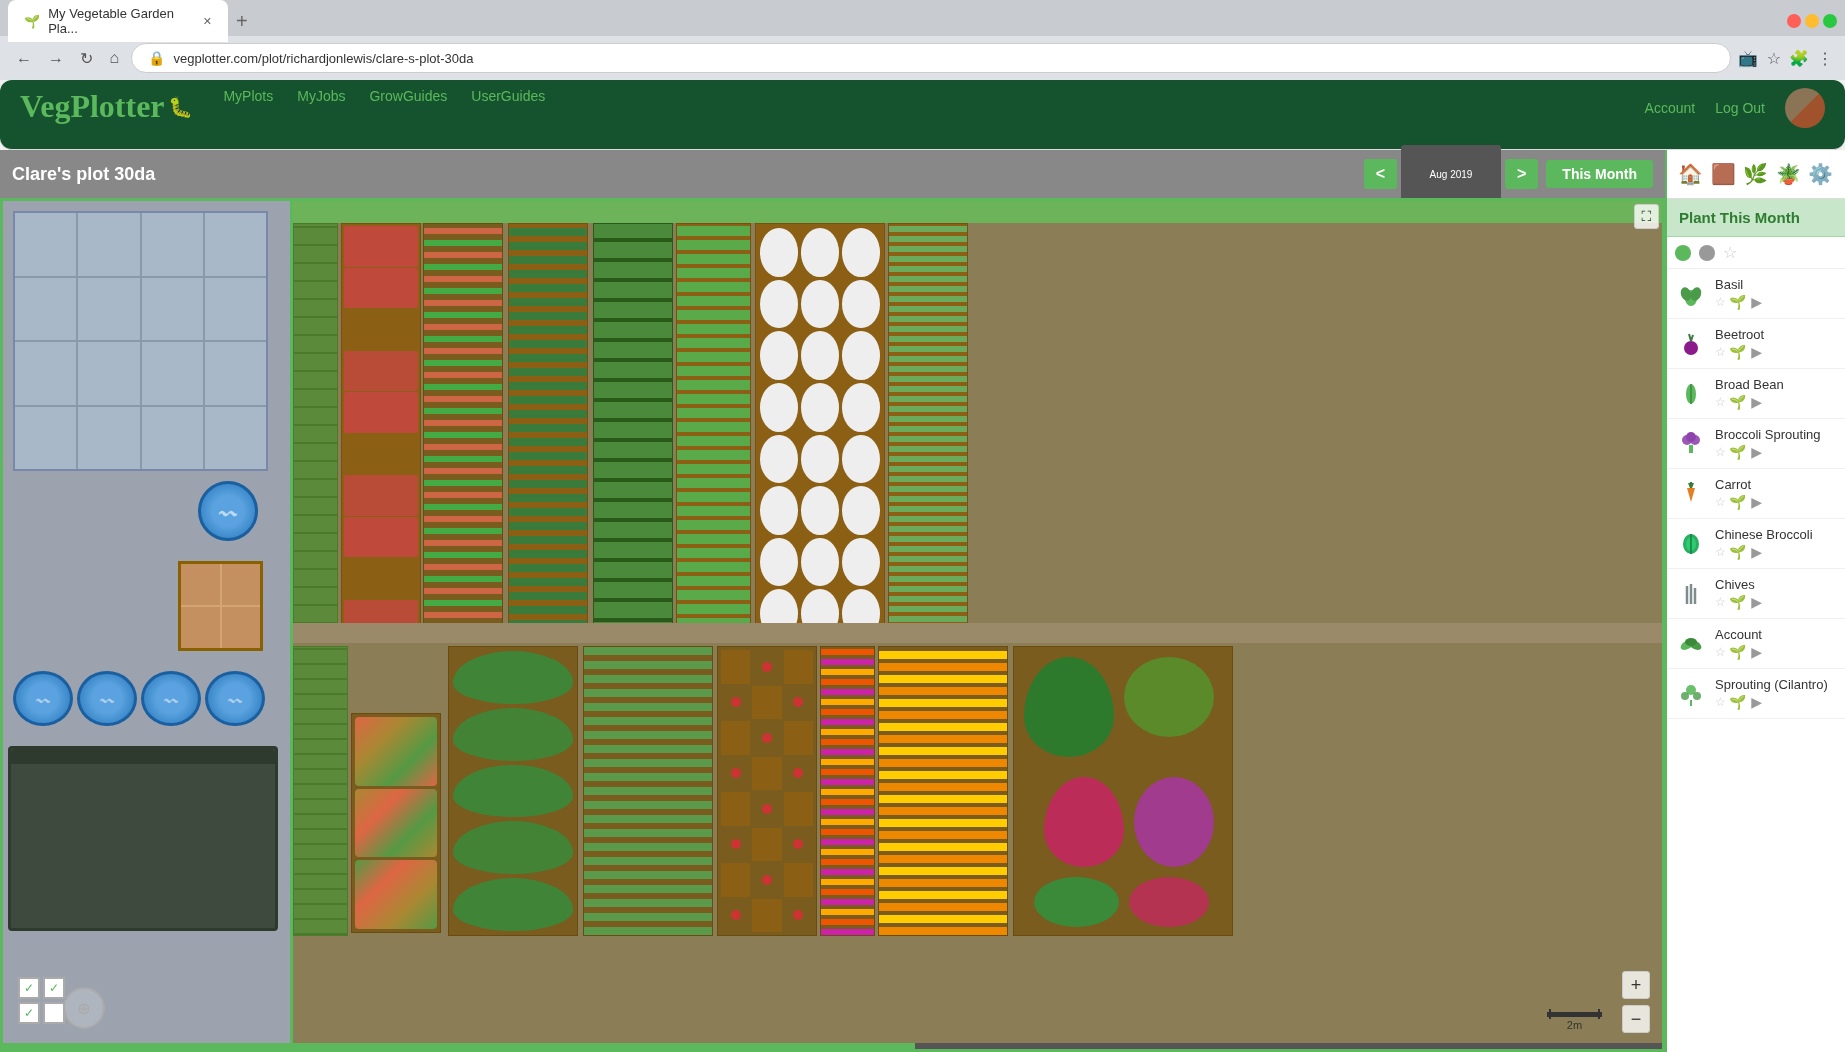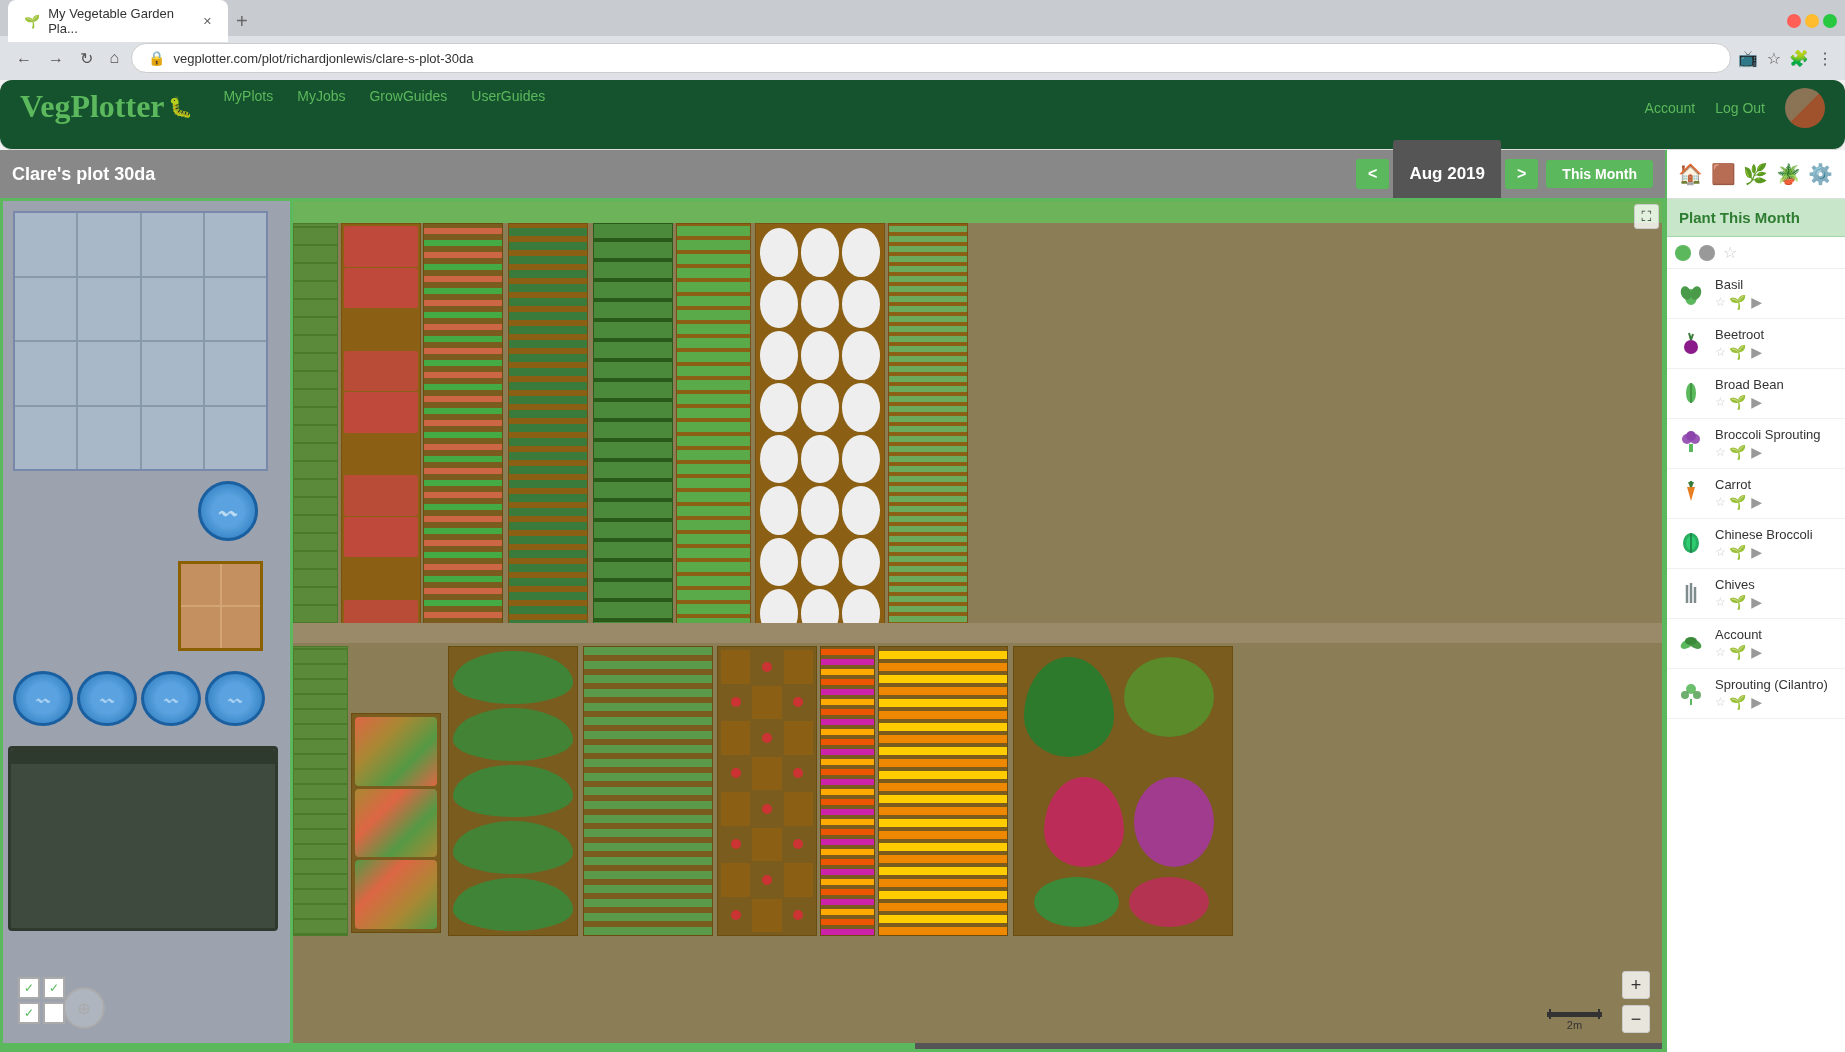--- a/index.html
+++ b/index.html
@@ -26,37 +26,37 @@
     .header-right { margin-left: auto; display: flex; align-items: center; gap: 20px; }
     .account-link { color: #5cb85c; text-decoration: none; font-size: 14px; cursor: pointer; }
     .avatar { width: 40px; height: 40px; border-radius: 50%; background: #8B7355; overflow: hidden; }
 
     
     .garden-area { flex: 1; position: relative; background: #b91c1c; }
     .garden-toolbar { background: #888; display: flex; align-items: center; padding: 4px 12px; height: 48px; }
     .garden-title { color: white; font-size: 18px; font-weight: bold; margin-right: auto; }
     .month-nav { display: flex; align-items: center; gap: 4px; }
     .month-btn { background: #5cb85c; color: white; border: none; padding: 6px 12px; cursor: pointer; font-size: 16px; font-weight: bold; border-radius: 3px; }
-    .month-display { background: #555; color: white; padding: 24px 16px; font-size: 17px; border-radius: 3px; min-width: 100px; text-align: center; font-weight: bold; }
+    .month-display { background: #555; color: white; padding: 24px 16px; font-size: 10px; border-radius: 3px; min-width: 100px; text-align: center; }
     .this-month-btn { background: #5cb85c; color: white; border: none; padding: 6px 16px; cursor: pointer; font-size: 14px; border-radius: 3px; font-weight: bold; margin-left: 4px; }
 
     .garden-canvas { width: 100%; height: calc(100% - 48px); position: relative; overflow: hidden; background: #6b9b6b; border: 3px solid #5cb85c; }
 
     
     .right-panel { width: 180px; background: white; border-left: 2px solid #5cb85c; overflow-y: auto; }
     .panel-header { background: #c8e6c9; padding: 10px 12px; font-size: 15px; font-weight: bold; color: #2e7d32; border-bottom: 1px solid #a5d6a7; }
     .search-box { padding: 8px; border-bottom: 1px solid #eee; }
     .search-input { width: 100%; border: 1px solid #ccc; border-radius: 3px; padding: 6px 8px; font-size: 13px; color: #999; }
     .filter-icons { display: flex; gap: 8px; padding: 6px 8px; border-bottom: 1px solid #eee; align-items: center; }
     .filter-dot { width: 16px; height: 16px; border-radius: 50%; cursor: pointer; }
     .filter-dot.green { background: #5cb85c; }
     .filter-dot.gray { background: #999; }
     .filter-star { color: #ccc; font-size: 16px; cursor: pointer; }
 
-    .plant-item { display: flex; padding: 8px 8px; border-bottom: 1px solid #f0f0f0; }
+    .plant-item { display: flex; align-items: center; padding: 8px 8px; border-bottom: 1px solid #f0f0f0; }
     .plant-icon { width: 32px; height: 32px; margin-right: 8px; display: flex; align-items: center; justify-content: center; flex-shrink: 0; }
     .plant-info { flex: 1; }
     .plant-name { font-size: 13px; color: #333; font-weight: 500; }
     .plant-actions { display: flex; align-items: center; gap: 4px; margin-top: 2px; }
     .plant-star { color: #ccc; font-size: 12px; cursor: pointer; }
     .plant-action-icon { font-size: 14px; cursor: pointer; }
 
     
     .tool-icons-bar { display: flex; align-items: center; justify-content: flex-end; padding: 6px 8px; border-bottom: 1px solid #ddd; background: white; }
     .tool-icon { width: 36px; height: 36px; display: flex; align-items: center; justify-content: center; cursor: pointer; font-size: 20px; color: #555; }

